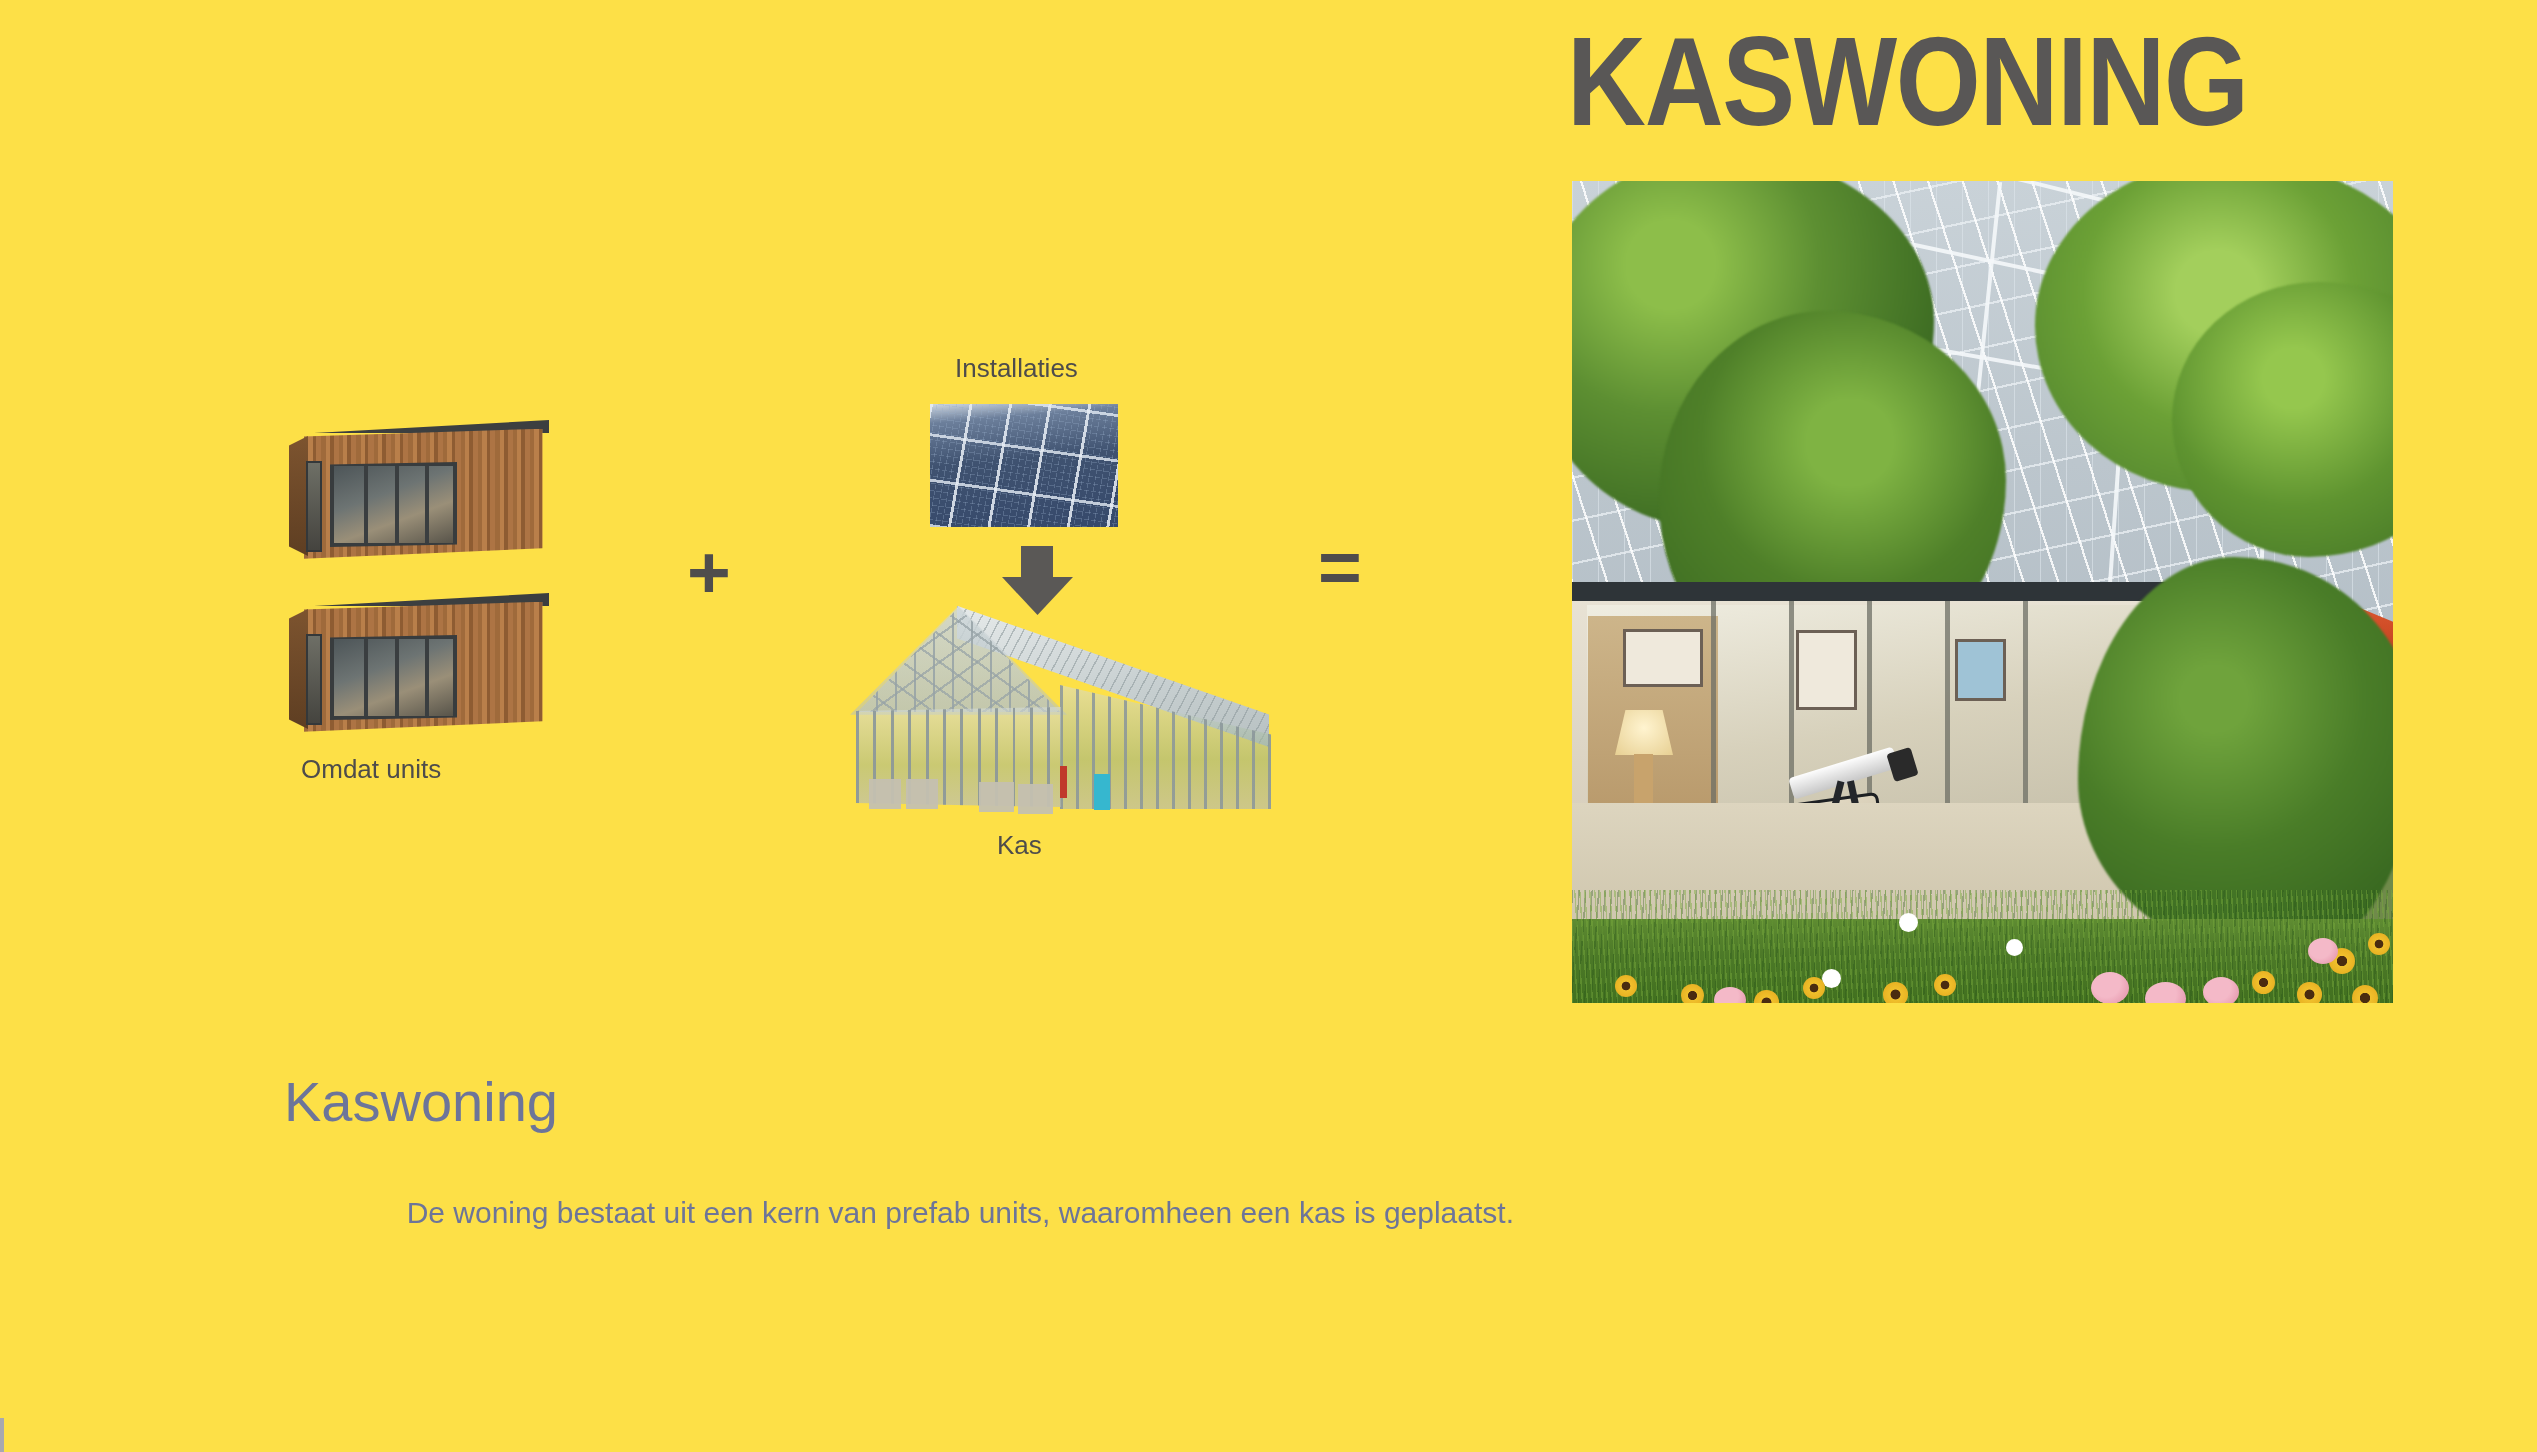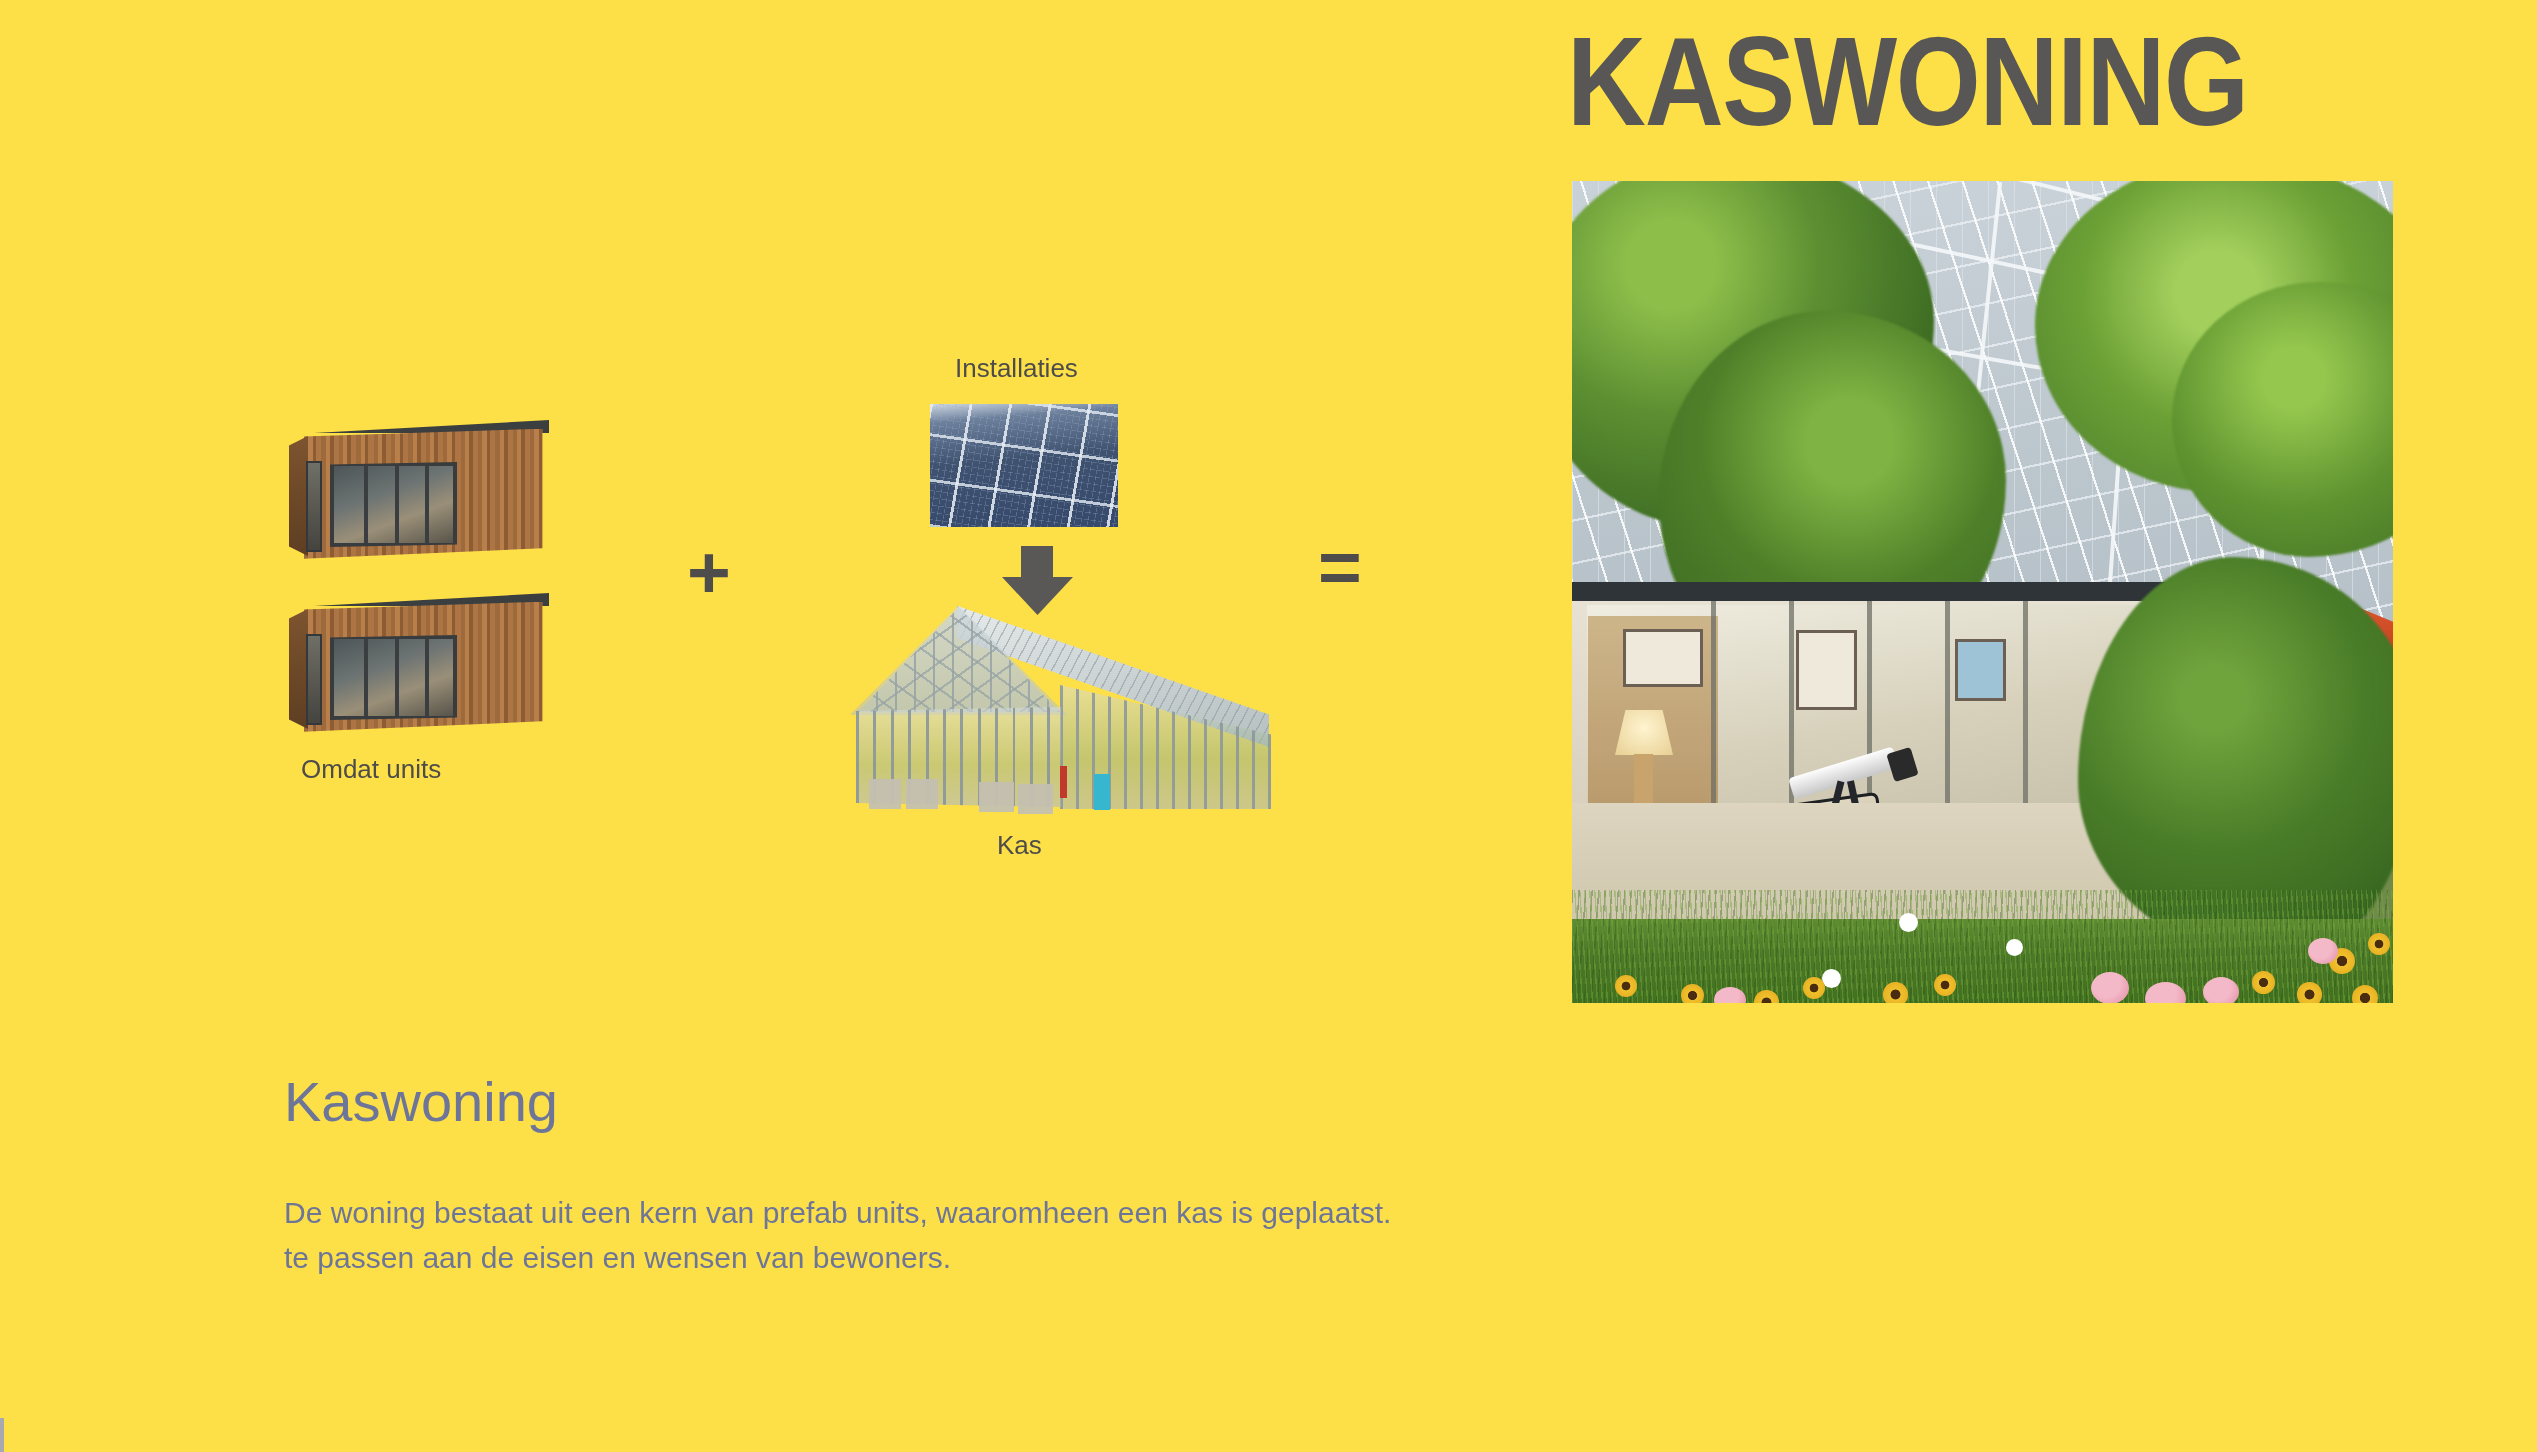--- a/index.html
+++ b/index.html
@@ -282,20 +282,21 @@
   
   .kop {
     position:absolute; left:284px; top:1074px;
     font-size: 56px; color:#6d7599; line-height:1.0;
     font-family:"Liberation Sans", sans-serif;
   }
   .para {
     position:absolute; left:284px; top:1190px; width:1230px;
     font-size: 30px; line-height: 1.50; color:#6d7599;
     font-family:"Liberation Sans", sans-serif;
+    text-align:right;
   }
   .para div { white-space: nowrap; }
 </style>
 </head>
 <body>
 
 <div class="slide">
 
   <div class="edge-artifact"></div>
 
@@ -446,17 +447,16 @@
   </div>
 
   <div class="label" style="left:997px;top:830px;">Kas</div>
 
   <div class="op" style="left:1318px;top:530px;font-size:75px;line-height:75px;">=</div>
 
   <div class="kop">Kaswoning</div>
 
   <div class="para">
     <div>De  woning bestaat uit een kern van  prefab units, waaromheen een kas is geplaatst.</div>
-    <div>te passen aan de eisen en wensen van bewoners.</div>
   </div>
 
 </div>
 
 
 </body></html>

